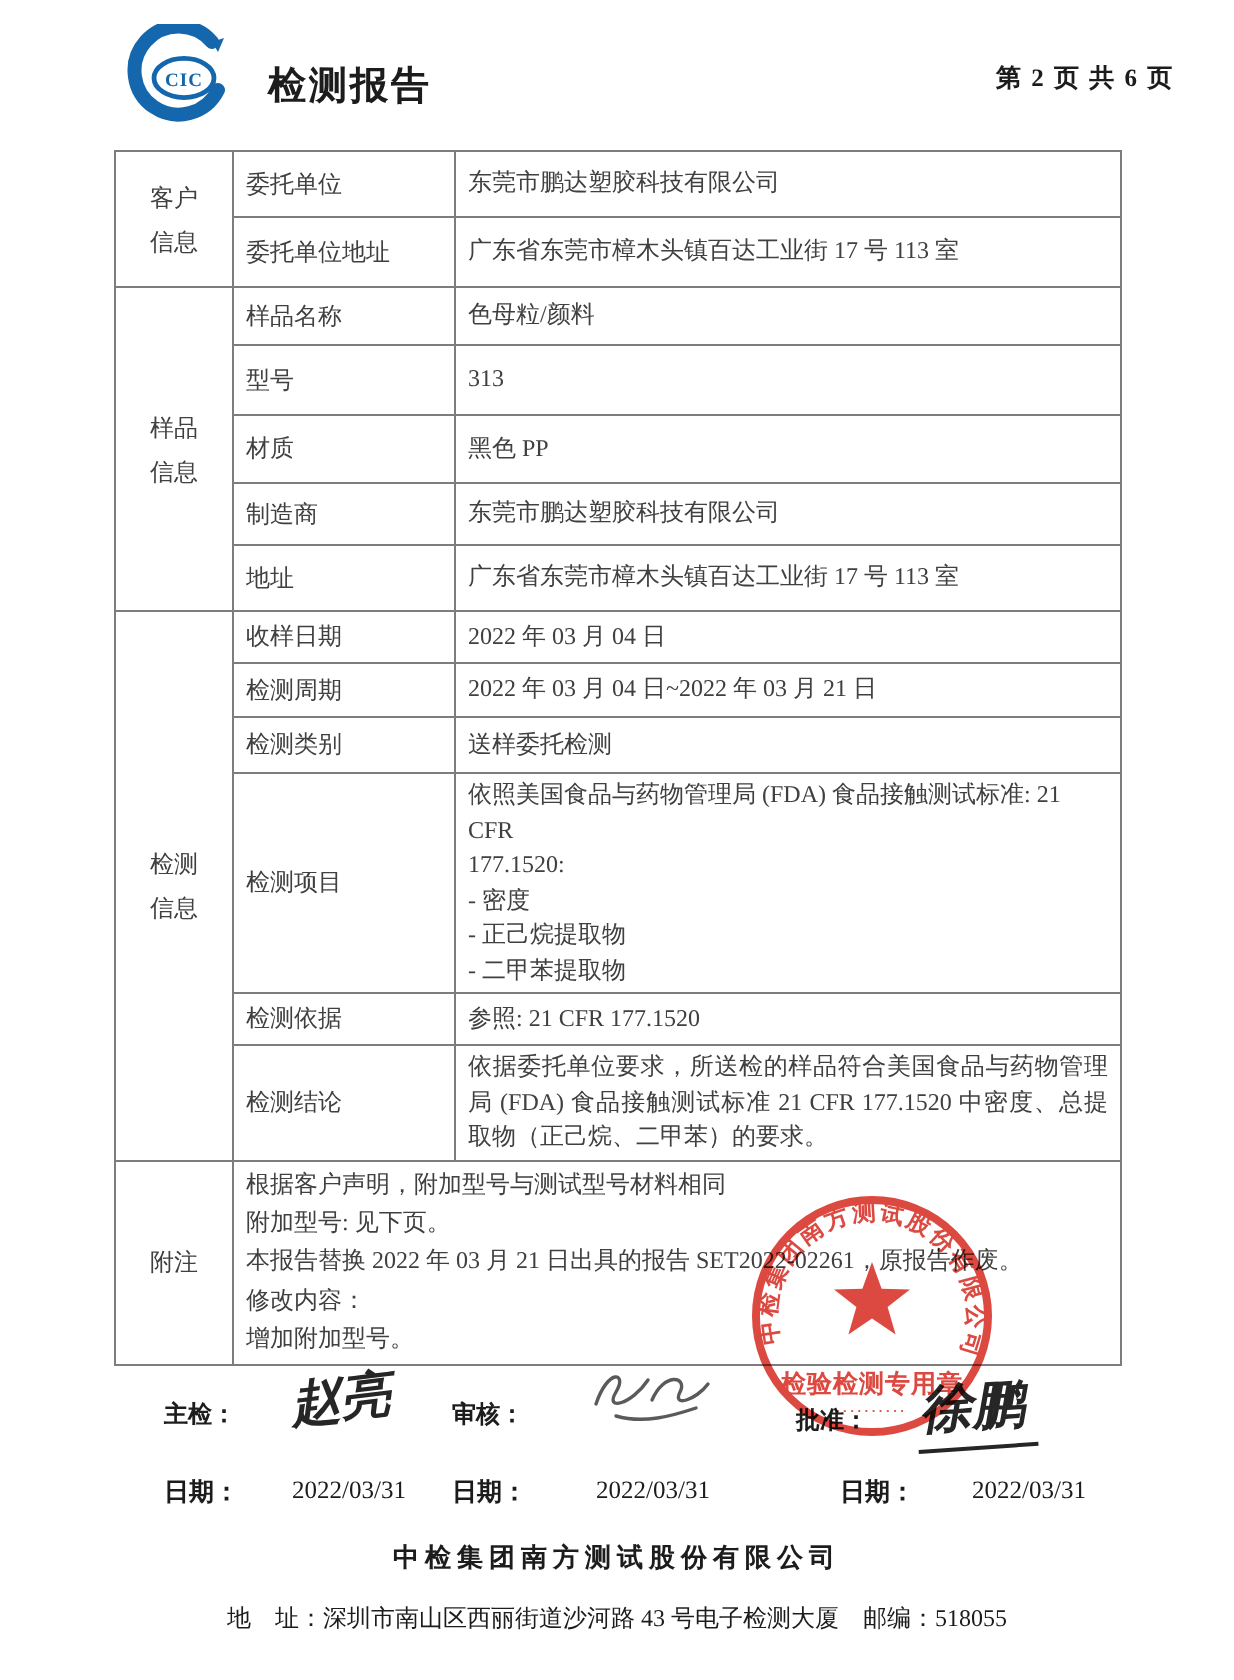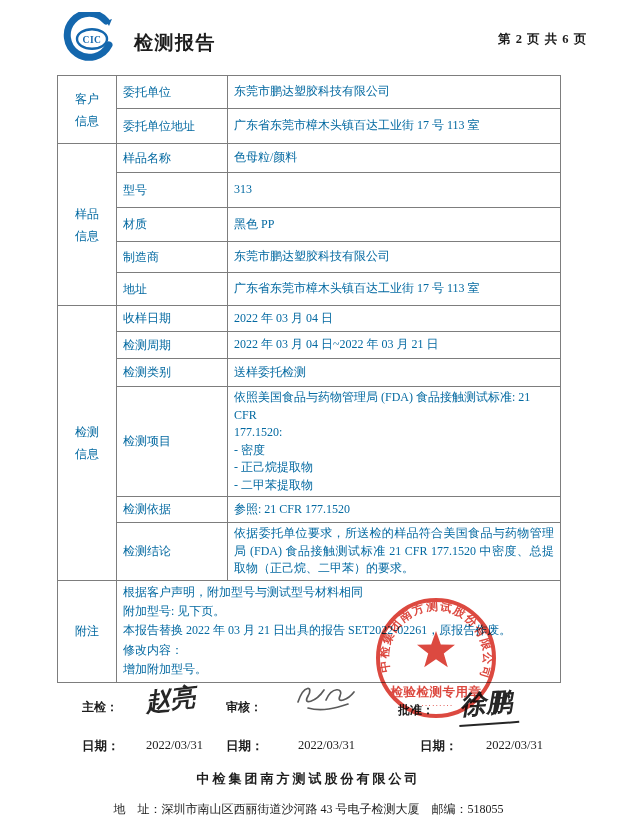--- a/index.html
+++ b/index.html
@@ -8,21 +8,21 @@
     font-family:"Liberation Serif","DejaVu Serif",serif;color:#1c1c1c;overflow:hidden;
   }
   
   .logo{position:absolute;left:61px;top:12px;width:60px;height:54px;}
   .hdr-title{position:absolute;left:110px;top:30px;font-size:19px;font-weight:bold;letter-spacing:1.5px;margin-left:24px;}
   .hdr-no{position:absolute;left:237px;top:31px;font-size:12.5px;font-weight:bold;}
   .hdr-page{position:absolute;left:466px;top:31px;font-size:12.5px;font-weight:bold;letter-spacing:1px;margin-left:32px;}
   
   table.report{
     position:absolute;left:57px;top:75px;width:504px;
-    border-collapse:collapse;table-layout:fixed;font-size:12px;color:#0369a1;
+    border-collapse:collapse;table-layout:fixed;font-size:12px;color:#404040;
   }
   table.report td{border:1px solid #7d7d7d;vertical-align:middle;padding:2px 6px;}
   td.sec{width:46px;text-align:center;white-space:pre-line;line-height:22px;padding:0;}
   td.k{width:98px;padding-left:10px;}
   td.v{padding-left:12px;padding-right:9px;line-height:17.5px;}
   .pre{white-space:pre-line;}
   .just{text-align:justify;line-height:16.5px;margin-left:36px;}
   td.note-cell{padding-left:10px;line-height:19.4px;white-space:pre-line;vertical-align:middle;}
   
   .sig-label{position:absolute;font-size:12px;font-weight:bold;}

